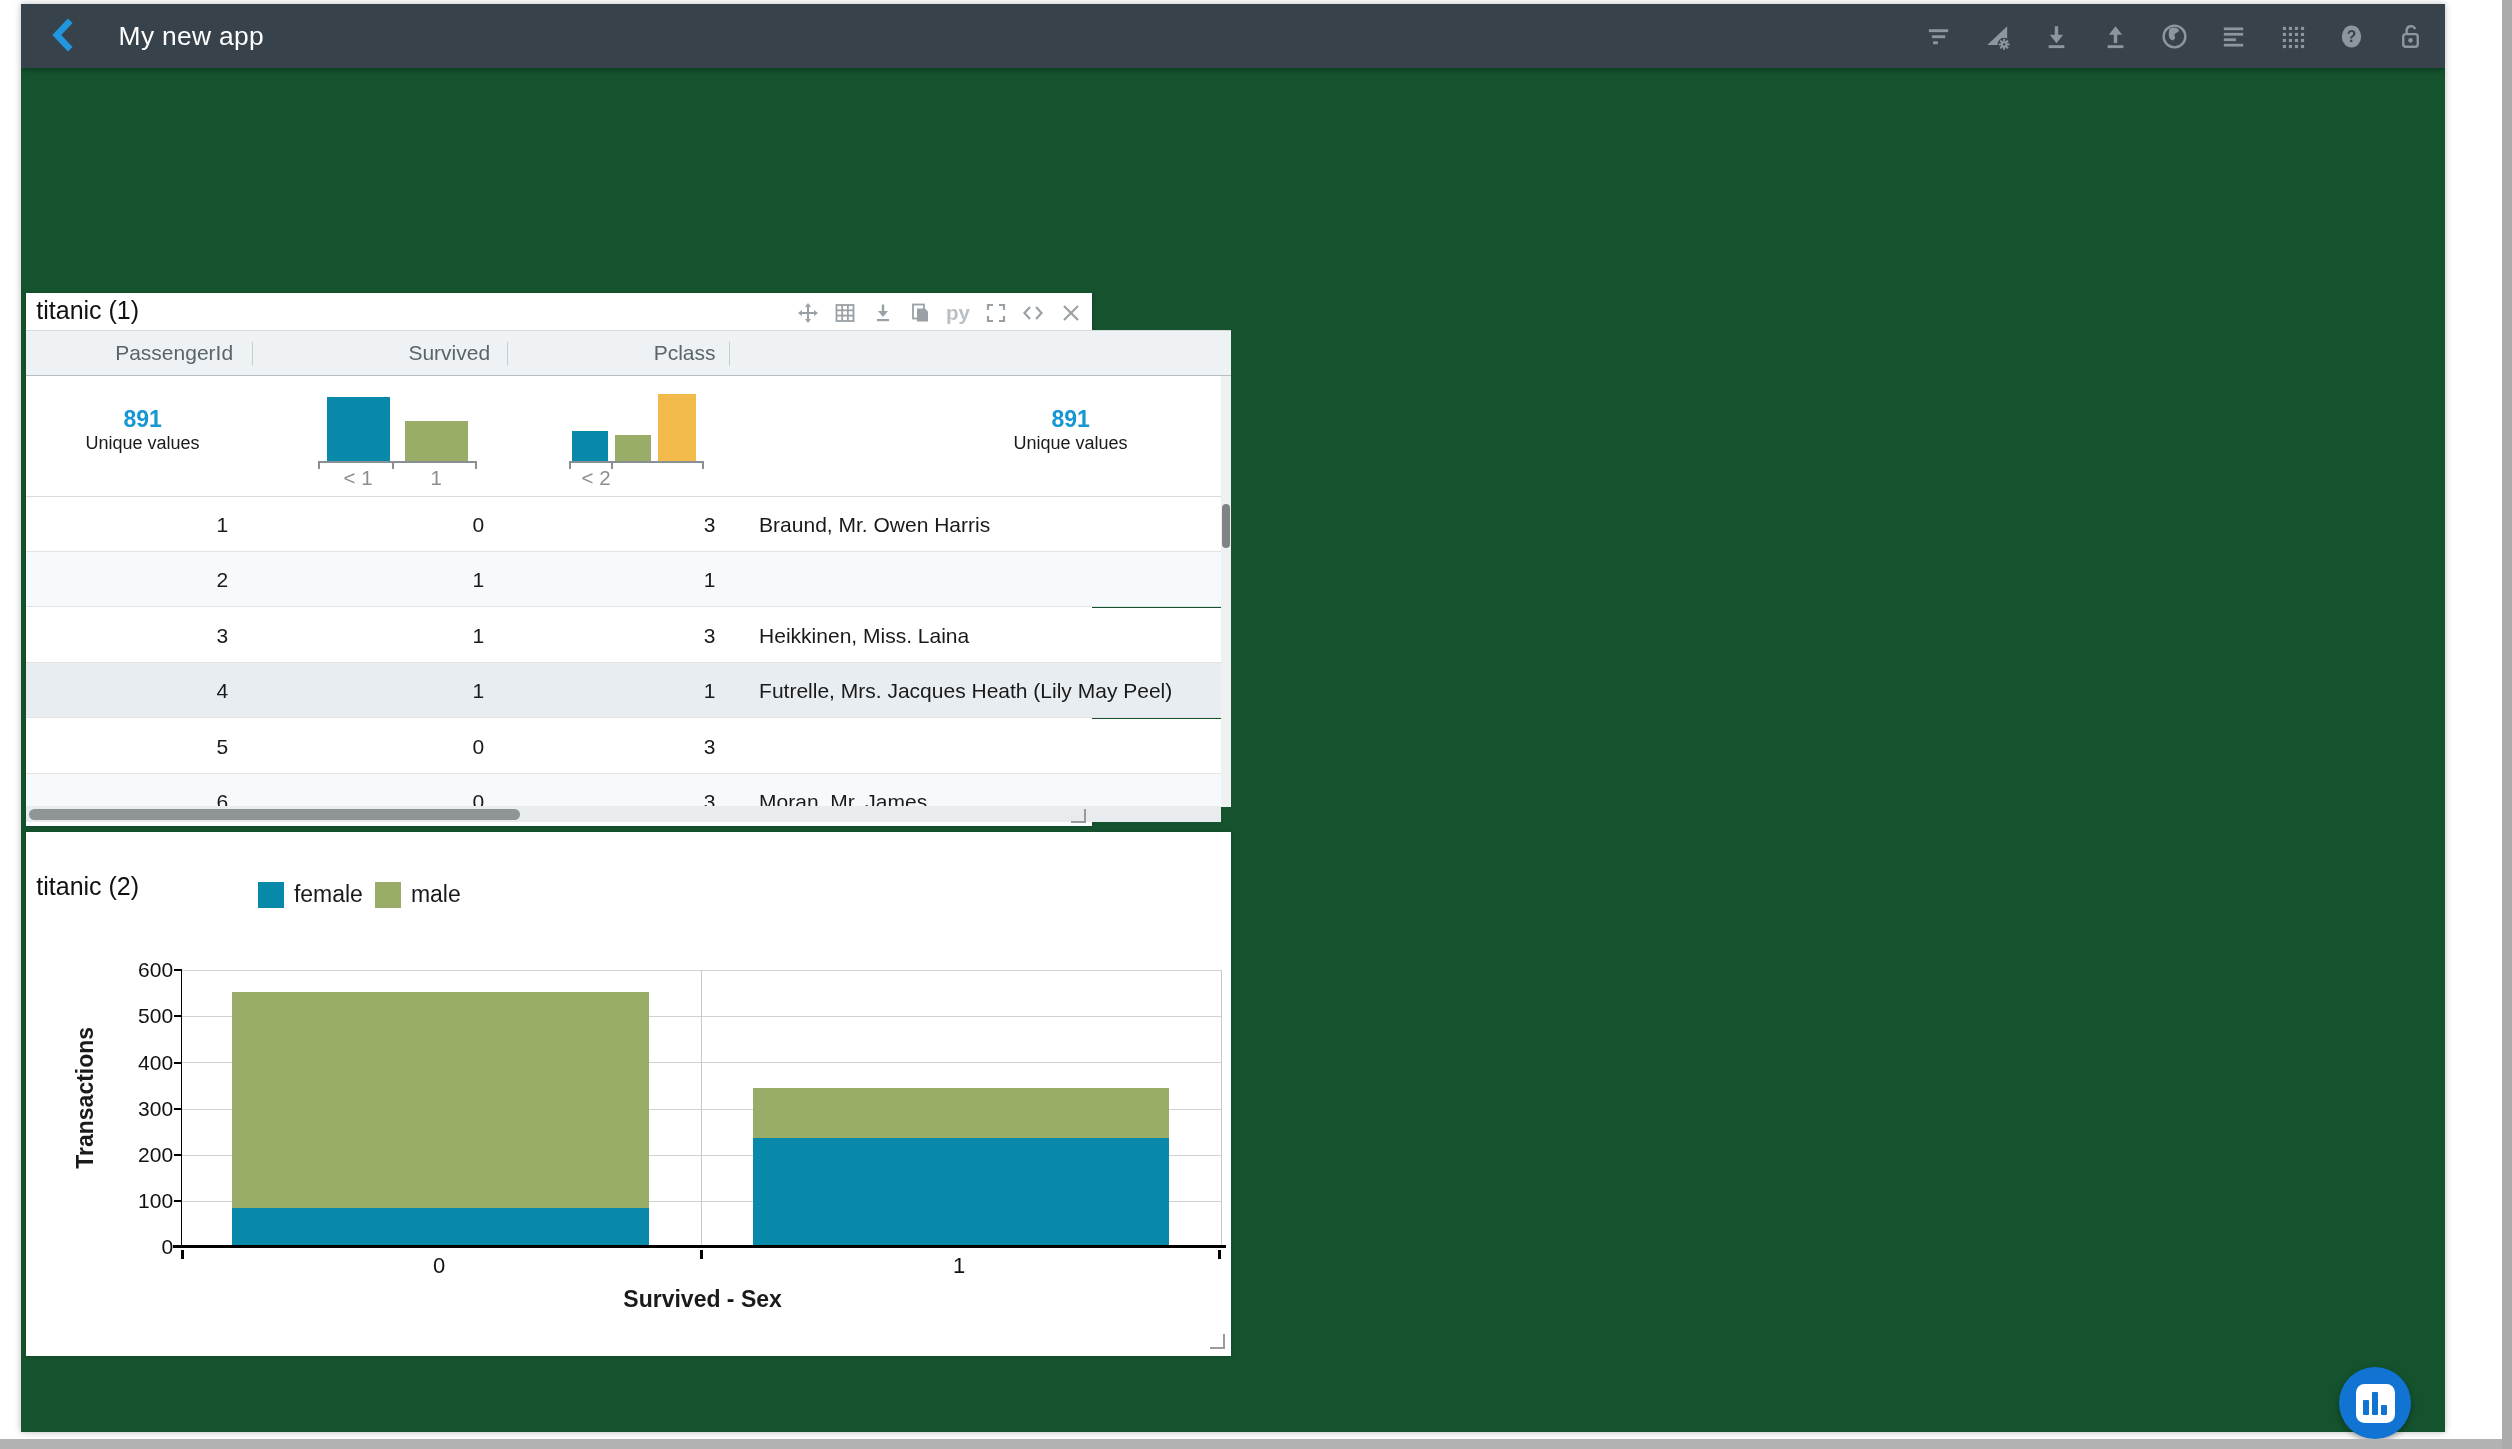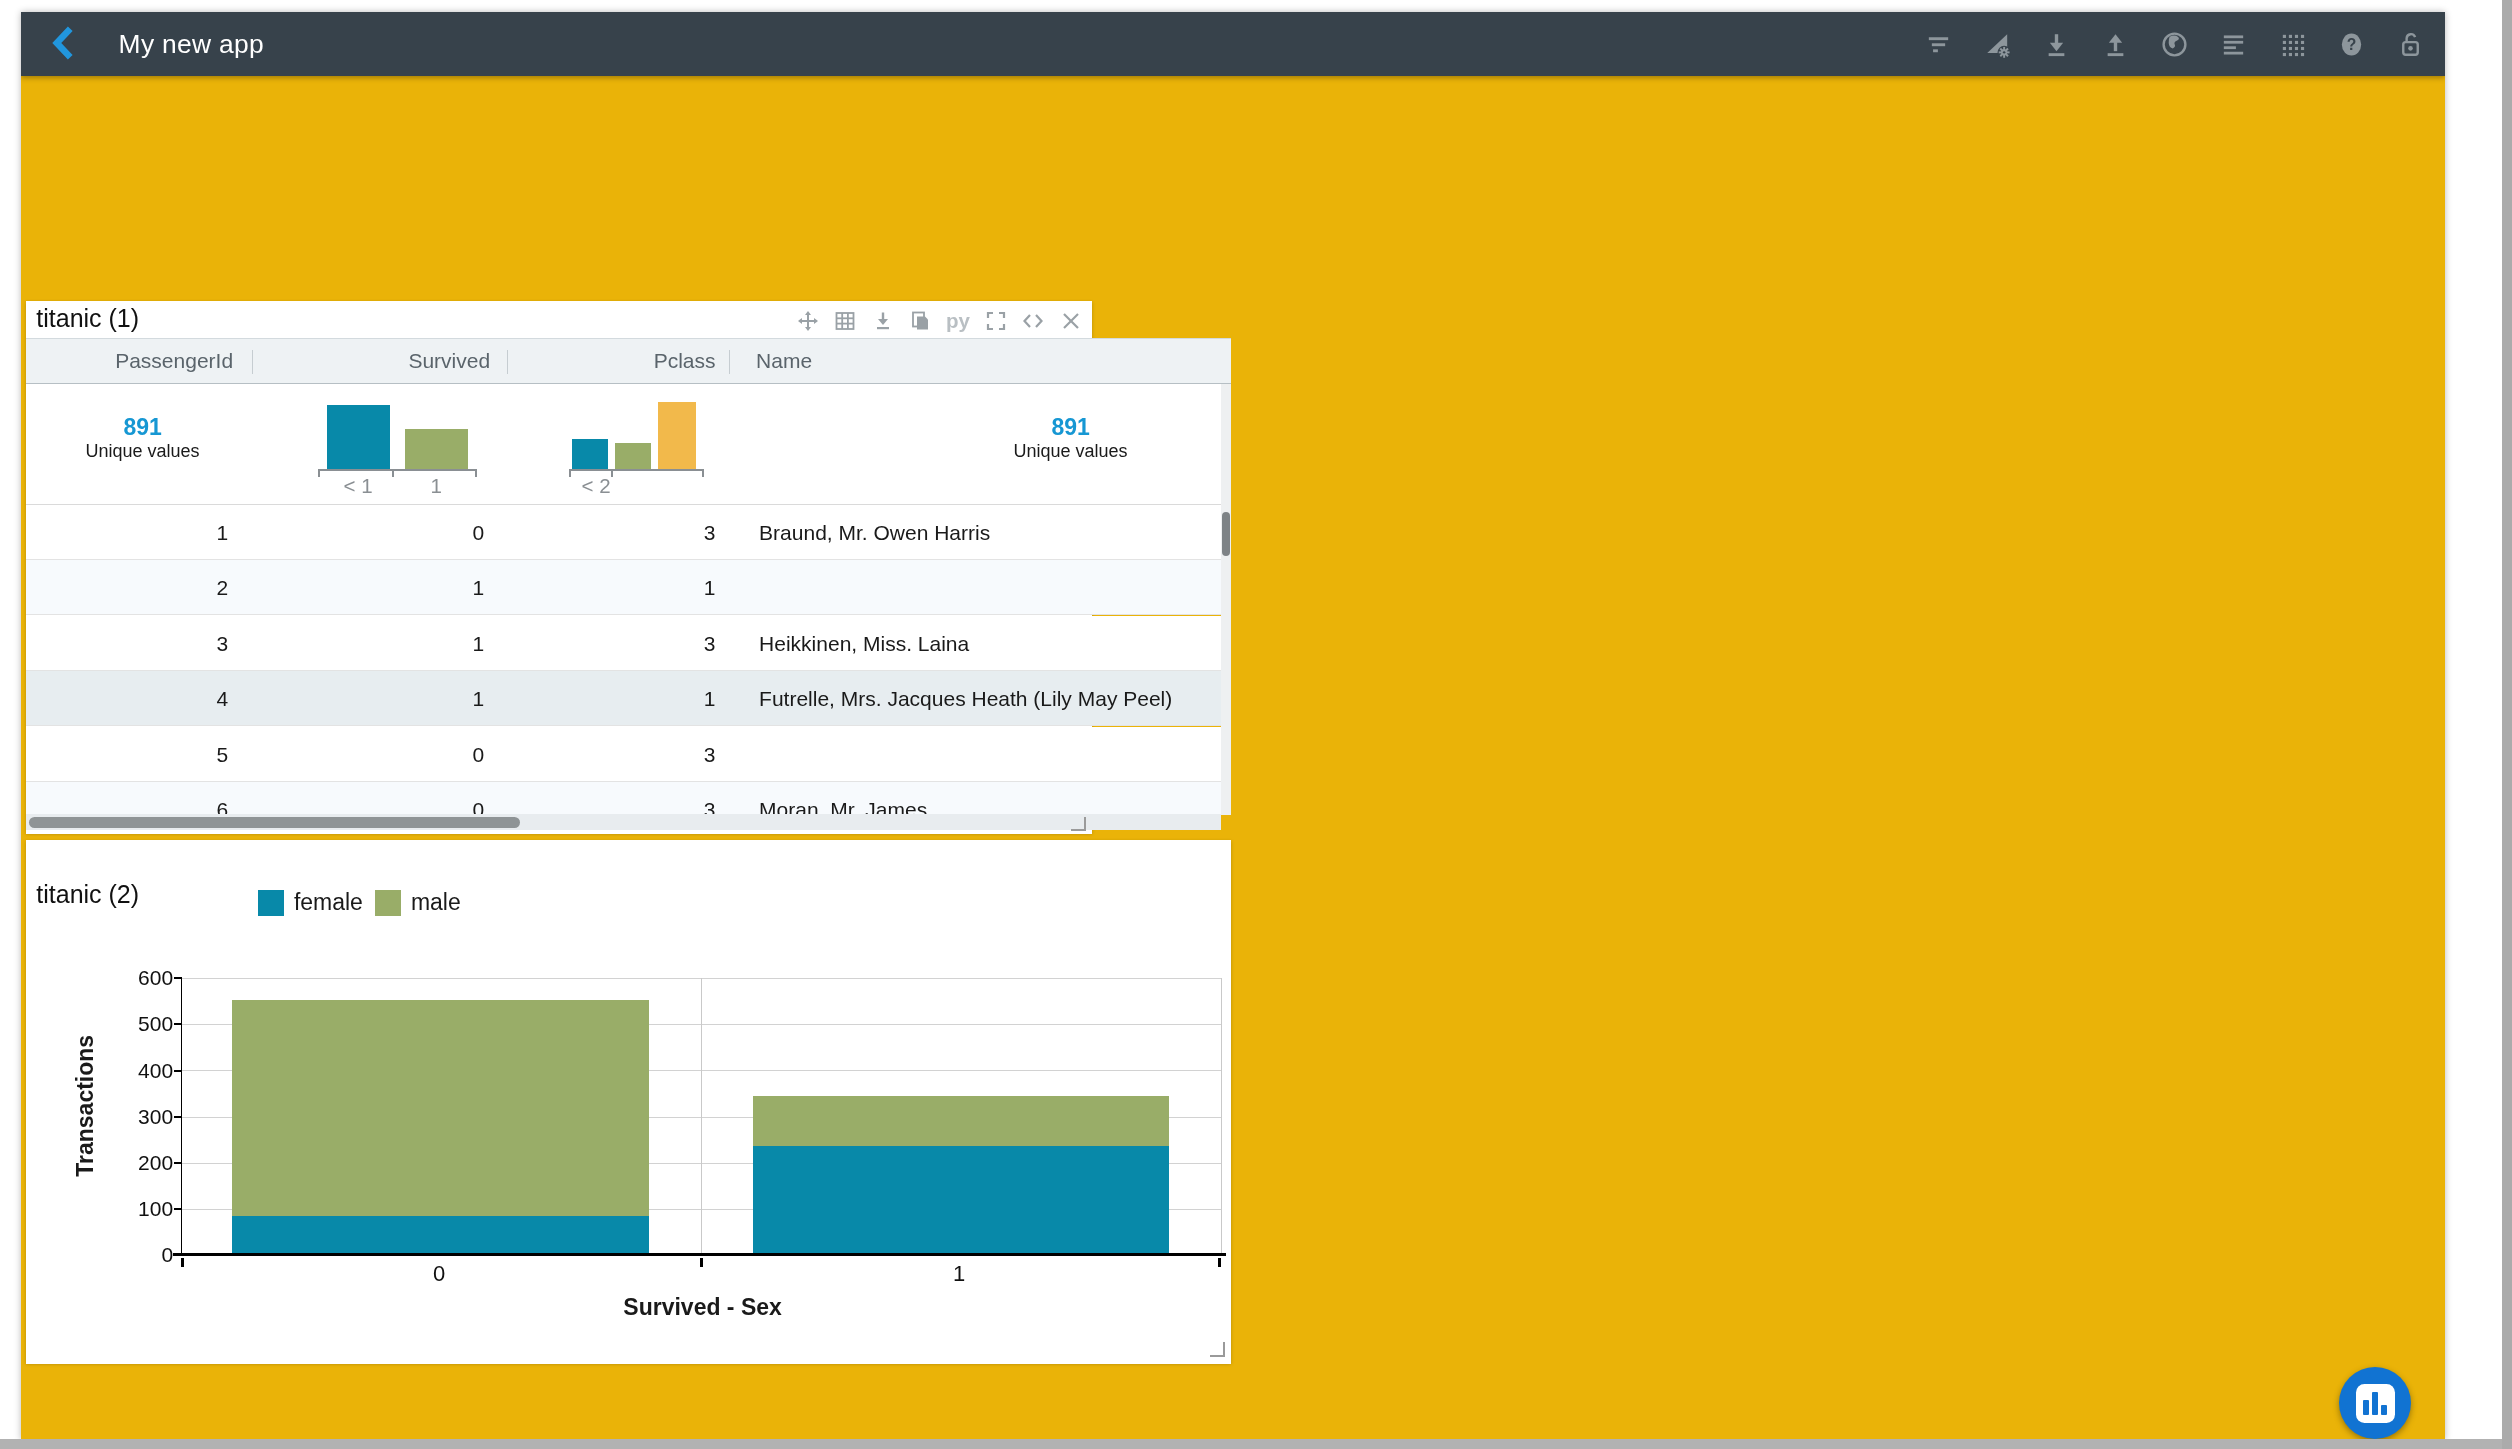--- a/index.html
+++ b/index.html
@@ -4,21 +4,21 @@
 <style>
   html,body{margin:0;padding:0;}
   body{
     width:2512px;height:1450px;position:relative;background:#ffffff;overflow:hidden;
     font-family:"Liberation Sans", sans-serif;color:#1a1a1a;
   }
   
   .browser-vscroll{position:absolute;right:0;top:0;width:10.2px;height:1450px;background:#ababab;}
   .browser-hscroll{position:absolute;left:0;top:1439px;width:2502px;height:10.2px;background:#b2b2b2;}
   
-  .app{position:absolute;left:21px;top:12px;width:2424px;height:1428px;background:#eab308;
+  .app{position:absolute;left:21px;top:4px;width:2424px;height:1428px;background:#14532d;
        box-shadow:0 0 6.8px rgba(0,0,0,.28);overflow:hidden;}
   .topbar{position:absolute;left:0;top:0;width:100%;height:64px;background:#37424b;
           display:flex;align-items:center;box-shadow:0 1.7px 5.1px rgba(0,0,0,.3);z-index:50;}
   .back-btn{margin-left:25.6px;width:38px;height:38px;display:flex;align-items:center;justify-content:center;cursor:pointer;}
   .topbar-title{color:#ffffff;font-size:26.4px;margin-left:34px;letter-spacing:0.3px;}
   .topbar-spacer{flex:1;}
   .topbar-icons{display:flex;align-items:center;gap:28px;margin-right:19px;color:#8d969c;}
   .tb-icon{width:31px;height:31px;display:flex;align-items:center;justify-content:center;cursor:pointer;}
   .tb-icon svg{width:29px;height:29px;}
   
@@ -246,21 +246,20 @@
             <line x1="5" y1="5" x2="19" y2="19"></line>
             <line x1="19" y1="5" x2="5" y2="19"></line>
           </svg>
       </span>
     </div>
 
     <div class="thead">
       <div class="th num" style="left:0;width:226px;padding-right:19px;justify-content:flex-end;">PassengerId</div>
       <div class="th num" style="left:226px;width:255px;padding-right:17px;justify-content:flex-end;">Survived</div>
       <div class="th num" style="left:481px;width:222px;padding-right:13.6px;justify-content:flex-end;">Pclass</div>
-      <div class="th" style="left:703px;width:492px;padding-left:27px;">Name</div>
       <div class="th-sep" style="left:226px;"></div>
       <div class="th-sep" style="left:481px;"></div>
       <div class="th-sep" style="left:703px;"></div>
     </div>
 
     <div class="summary">
       <div class="sum-block" style="left:31px;top:31px;">
         <div class="sum-value">891</div>
         <div class="sum-label">Unique values</div>
       </div>

